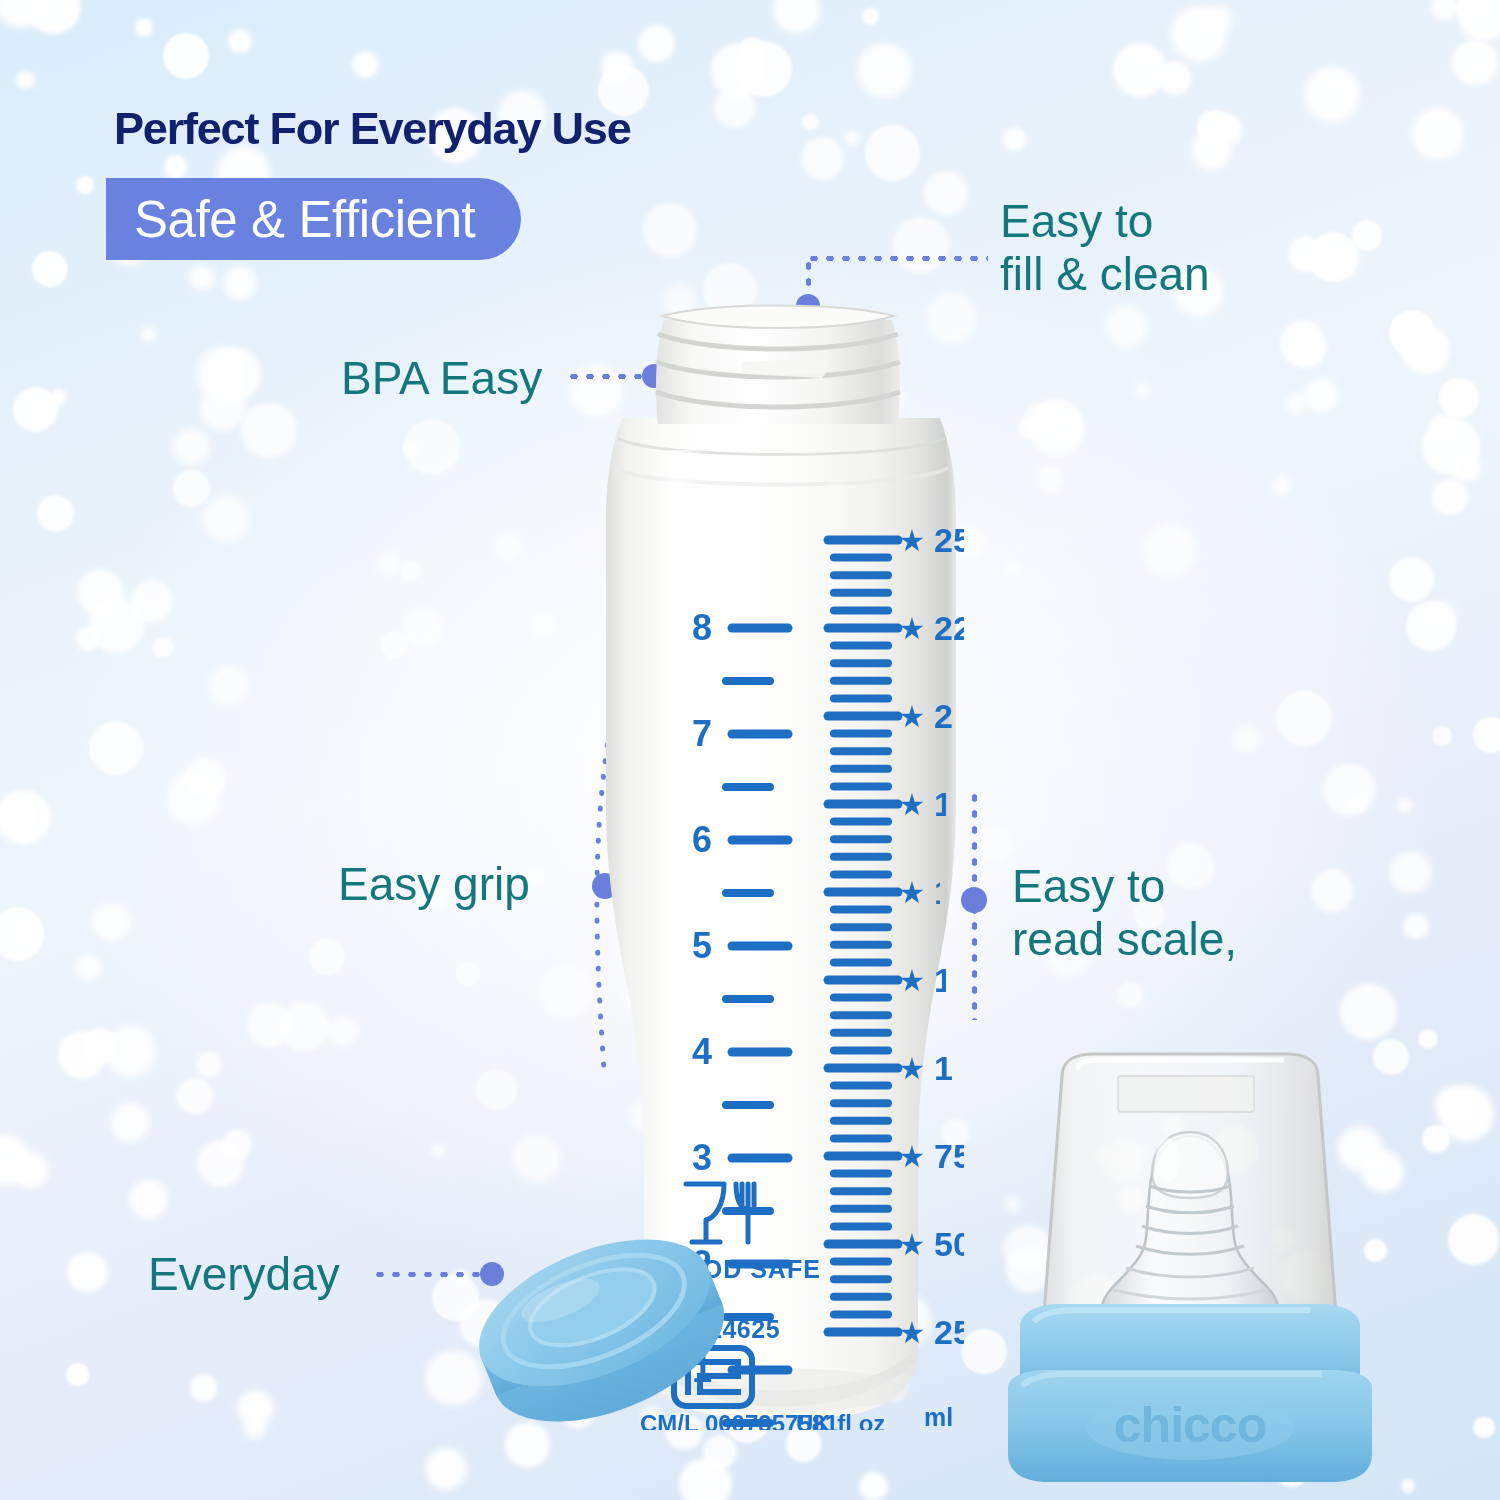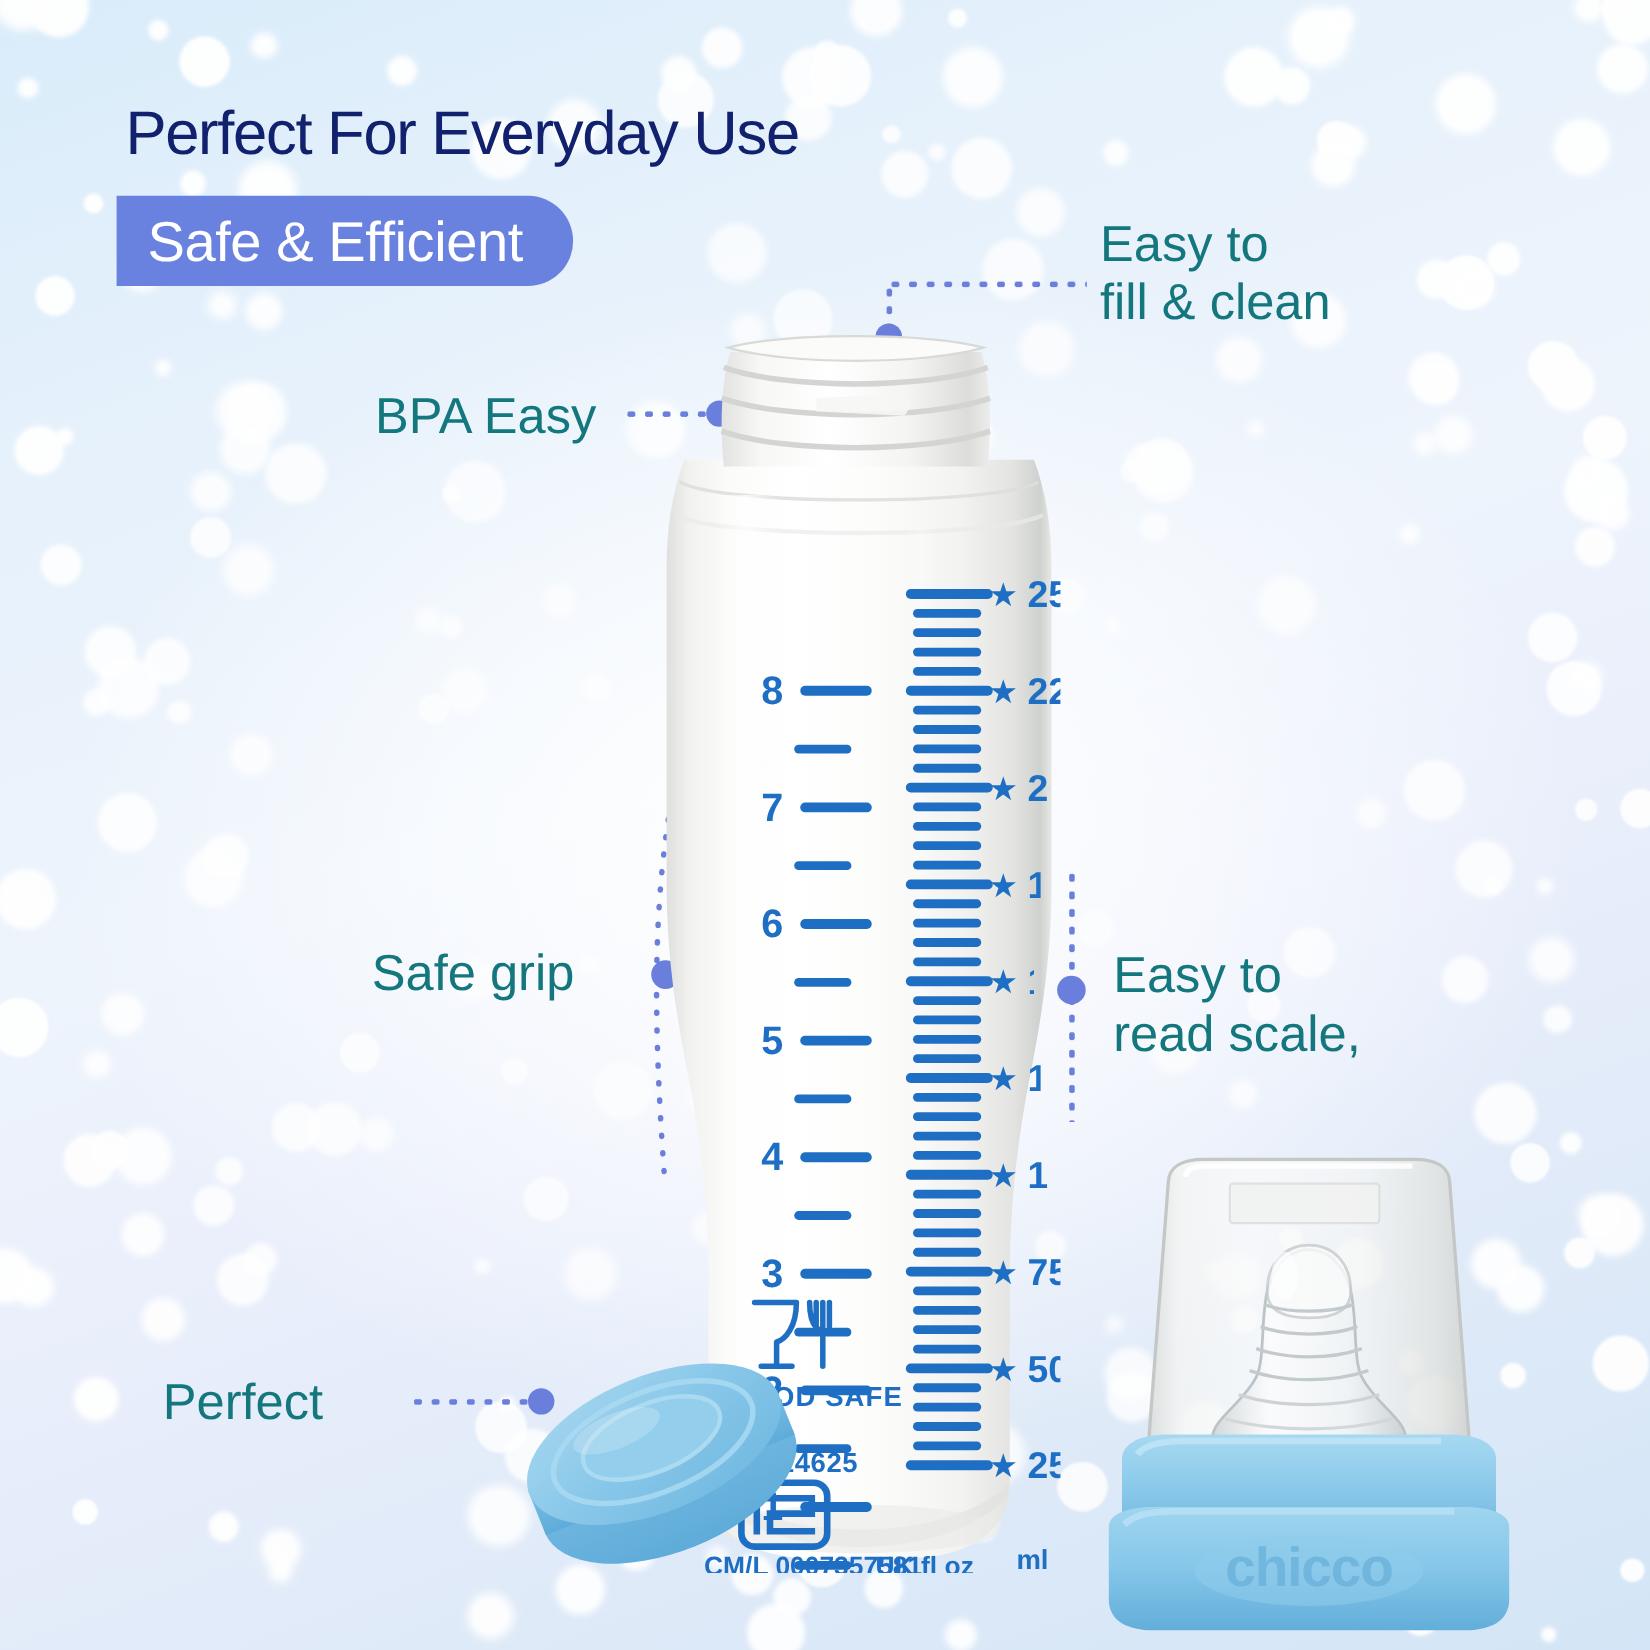--- a/index.html
+++ b/index.html
@@ -11,22 +11,22 @@
       radial-gradient(ellipse 70% 55% at 50% 52%, #ffffff 0%, rgba(255,255,255,0.55) 34%, rgba(255,255,255,0) 66%),
       linear-gradient(160deg, #d9ecfa 0%, #e6f1fb 22%, #eef4fc 45%, #e9eefb 62%, #dfeaf8 80%, #d3e5f6 100%);
   }
 
   
   #dots { position:absolute; inset:0; pointer-events:none; }
   .dot { position:absolute; border-radius:50%; background:#fff; }
 
   
   .headline {
-    position:absolute; left:114px; top:88px;
-    font-size:56px; font-weight:normal; letter-spacing:-1.2px;
+    position:absolute; left:114px; top:103px;
+    font-size:45px; font-weight:bold; letter-spacing:-1.2px;
     color:#11216e; white-space:nowrap;
   }
   .badge {
     position:absolute; left:106px; top:178px;
     height:82px; padding:0 46px 0 28px;
     display:flex; align-items:center;
     background:#6a82df;
     border-radius:0 48px 48px 0;
     color:#ffffff; font-size:51px; letter-spacing:-0.4px;
   }
@@ -305,24 +305,24 @@
     <div class="dot" style="left: 456.261px; top: 961.754px; height: 23.7561px; width: 23.7561px; opacity: 0.62; filter: blur(1.3px);"></div>
     <div class="dot" style="left: 1144.1px; top: 524.091px; height: 52.2459px; width: 52.2459px; opacity: 0.7; filter: blur(3.7px);"></div>
   </div>
 
 <div class="headline">Perfect For Everyday Use</div>
 <div class="badge">Safe &amp; Efficient</div>
 
 <div class="callout" id="co-fill">Easy to
 fill &amp; clean</div>
 <div class="callout" id="co-bpa">BPA Easy</div>
-<div class="callout" id="co-grip">Safe grip</div>
+<div class="callout" id="co-grip">Easy grip</div>
 <div class="callout" id="co-scale">Easy to
 read scale,</div>
-<div class="callout" id="co-stopper">Perfect</div>
+<div class="callout" id="co-stopper">Everyday</div>
 
 <div class="lead">
   <div class="ld-v" style="left:806px; top:258px; height:48px;"></div>
   <div class="ld-h" style="left:806px; top:256px; width:182px;"></div>
   <div class="lead-dot" style="left:808px; top:306px;"></div>
 </div>
 <div class="lead">
   <div class="ld-h" style="left:566px; top:374px; width:82px;"></div>
   <div class="lead-dot" style="left:654px; top:376px;"></div>
 </div>

